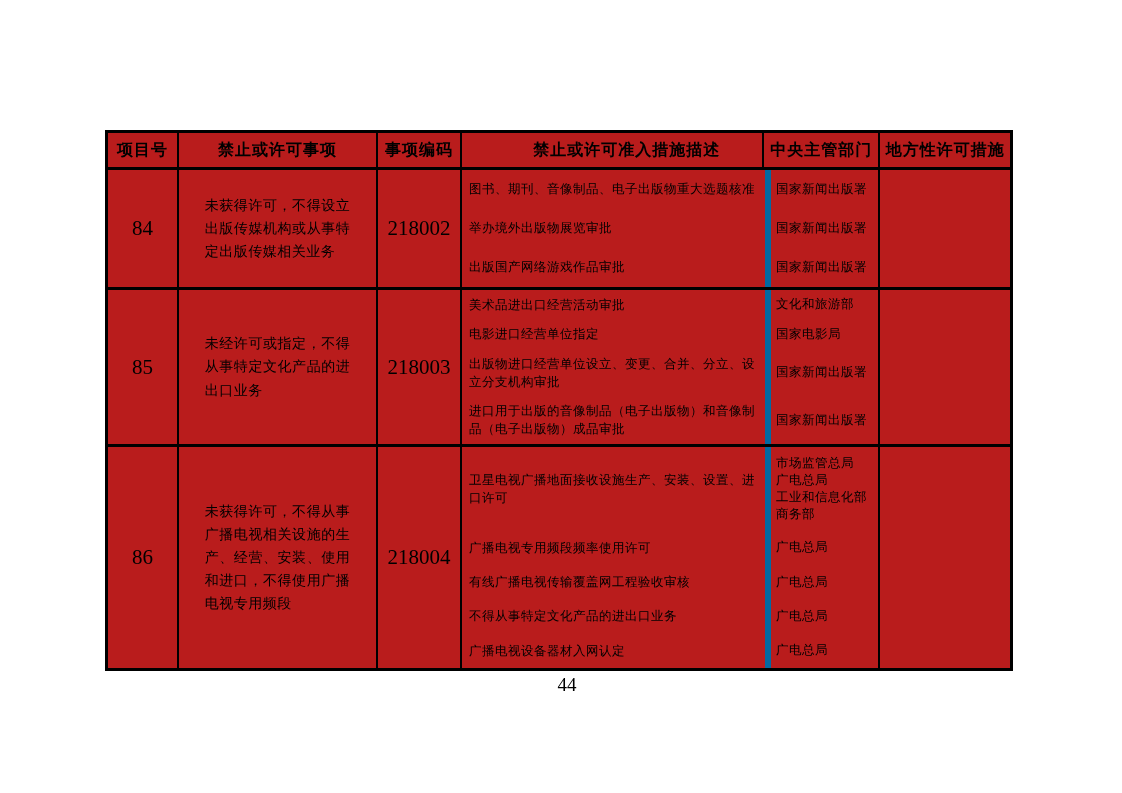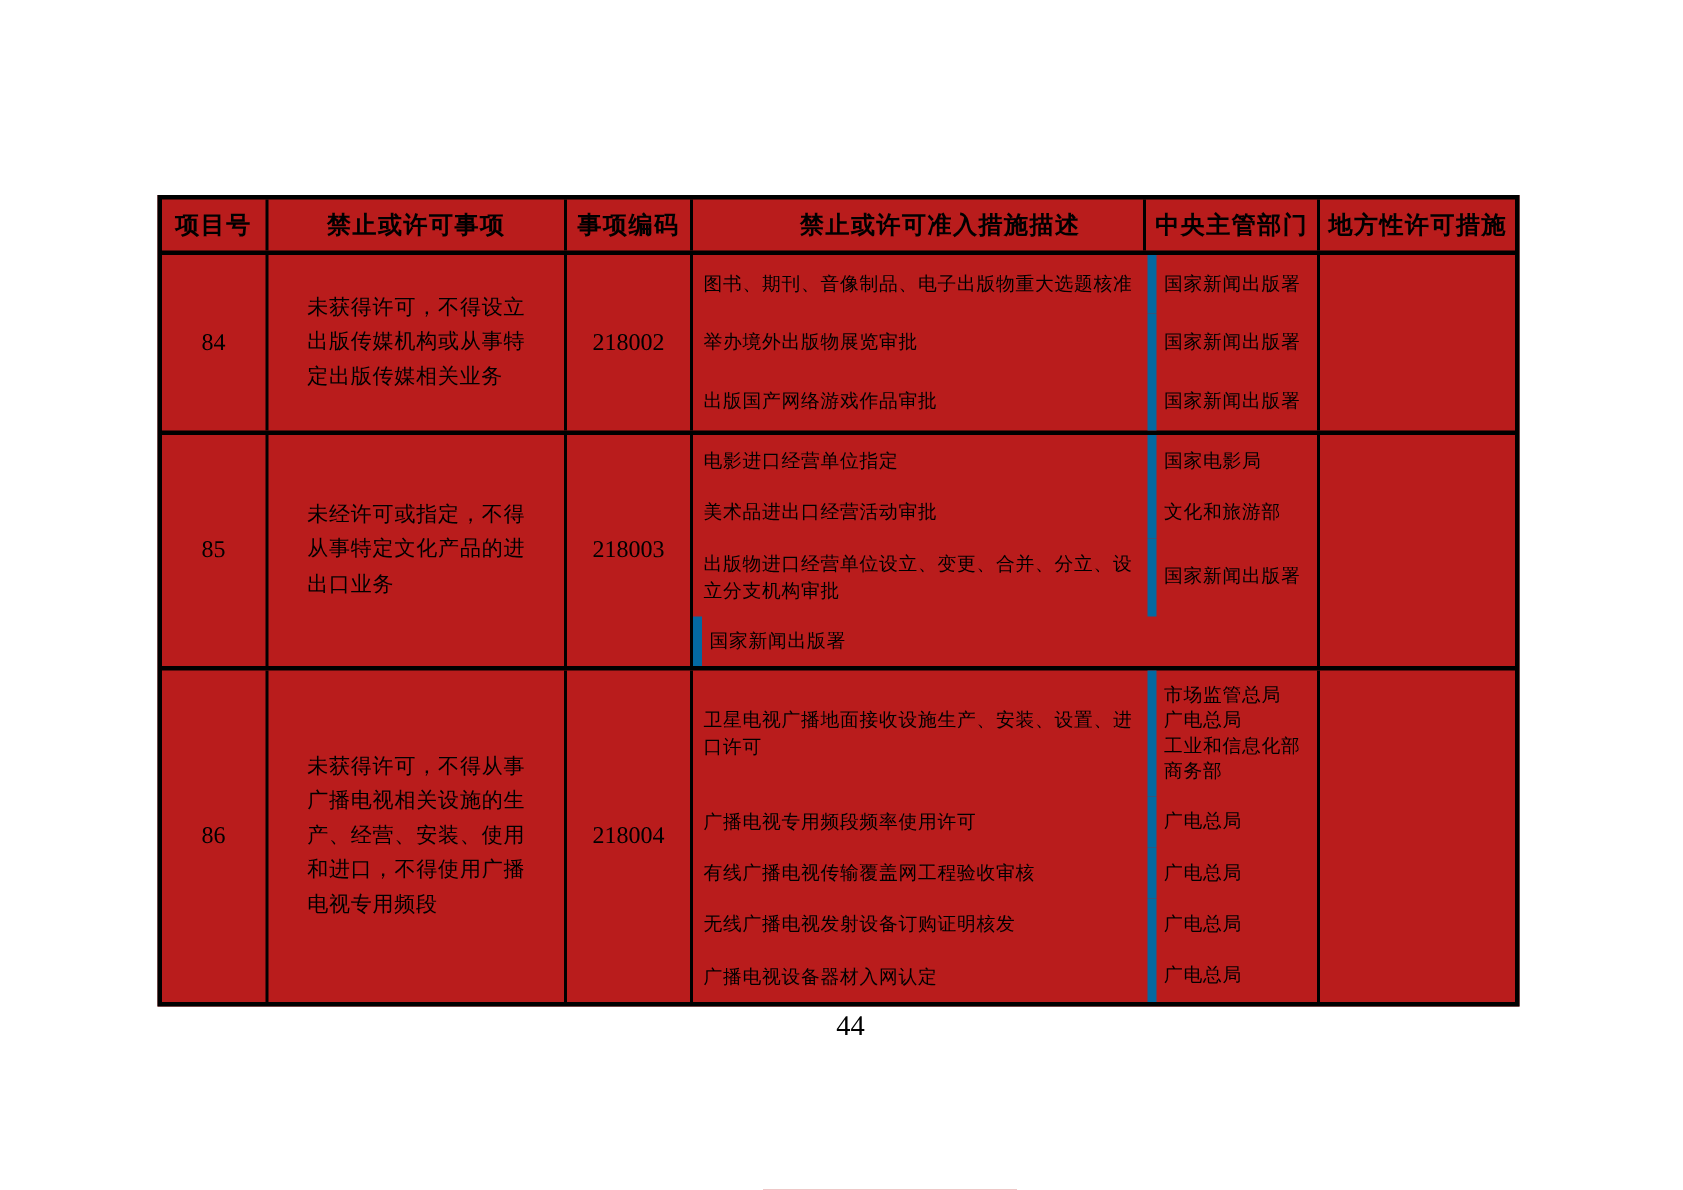--- a/index.html
+++ b/index.html
@@ -35,21 +35,21 @@
   .c45 { width: 420px; }
   .c4h { width: 303px; padding-left: 30px; }
   .c5h { width: 117px; }
   .c6 { width: 130px; }
 
   .thead-row .cell {
     align-items: center; justify-content: center;
     font-weight: bold; font-size: 16px; letter-spacing: 1px;
     white-space: nowrap;
   }
-  .center-cell { align-items: center; justify-content: center; font-size: 16px; }
+  .center-cell { align-items: center; justify-content: center; font-size: 21px; }
   .matter-cell {
     align-items: center;
     padding: 0 26px;
     font-size: 14px; letter-spacing: 0.5px;
     line-height: 1.65;
     text-align: justify;
   }
   .measures-cell { flex-direction: column; padding: 0; }
   .m-sub { display: flex; flex: 1 1 auto; width: 100%; }
   .m-desc {
@@ -119,44 +119,45 @@
     </div>
     <div class="cell c6"></div>
   </div>
 
   <div class="trow row-85">
     <div class="cell c1 center-cell">85</div>
     <div class="cell c2 matter-cell">未经许可或指定，不得从事特定文化产品的进出口业务</div>
     <div class="cell c3 center-cell">218003</div>
     <div class="cell c45 measures-cell">
       <div class="m-sub">
+        <div class="m-desc">美术品进出口经营活动审批</div>
+        <div class="m-dept">
+            <div class="dept-lines">
+              <span>文化和旅游部</span>
+            </div>
+          </div>
+      </div>
+      <div class="m-sub">
         <div class="m-desc">电影进口经营单位指定</div>
         <div class="m-dept">
             <div class="dept-lines">
               <span>国家电影局</span>
             </div>
           </div>
       </div>
       <div class="m-sub">
-        <div class="m-desc">美术品进出口经营活动审批</div>
-        <div class="m-dept">
-            <div class="dept-lines">
-              <span>文化和旅游部</span>
-            </div>
-          </div>
-      </div>
-      <div class="m-sub">
         <div class="m-desc">出版物进口经营单位设立、变更、合并、分立、设立分支机构审批</div>
         <div class="m-dept">
             <div class="dept-lines">
               <span>国家新闻出版署</span>
             </div>
           </div>
       </div>
       <div class="m-sub">
+        <div class="m-desc">进口用于出版的音像制品（电子出版物）和音像制品（电子出版物）成品审批</div>
         <div class="m-dept">
             <div class="dept-lines">
               <span>国家新闻出版署</span>
             </div>
           </div>
       </div>
     </div>
     <div class="cell c6"></div>
   </div>
 
@@ -186,21 +187,21 @@
       </div>
       <div class="m-sub">
         <div class="m-desc">有线广播电视传输覆盖网工程验收审核</div>
         <div class="m-dept">
             <div class="dept-lines">
               <span>广电总局</span>
             </div>
           </div>
       </div>
       <div class="m-sub">
-        <div class="m-desc">无线广播电视发射设备订购证明核发</div>
+        <div class="m-desc">不得从事特定文化产品的进出口业务</div>
         <div class="m-dept">
             <div class="dept-lines">
               <span>广电总局</span>
             </div>
           </div>
       </div>
       <div class="m-sub">
         <div class="m-desc">广播电视设备器材入网认定</div>
         <div class="m-dept">
             <div class="dept-lines">

